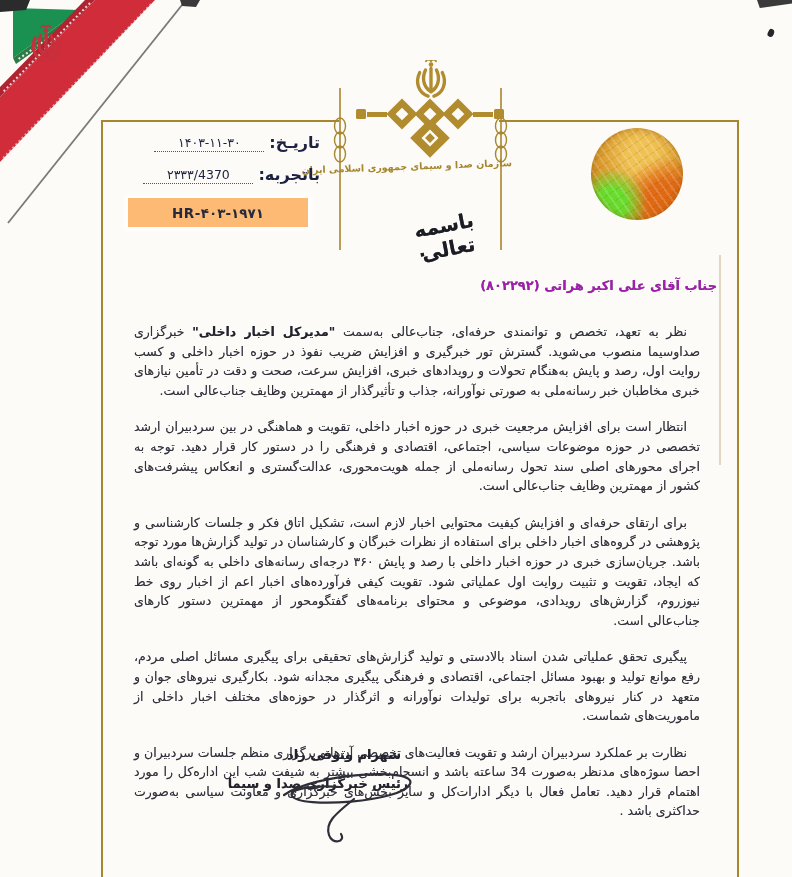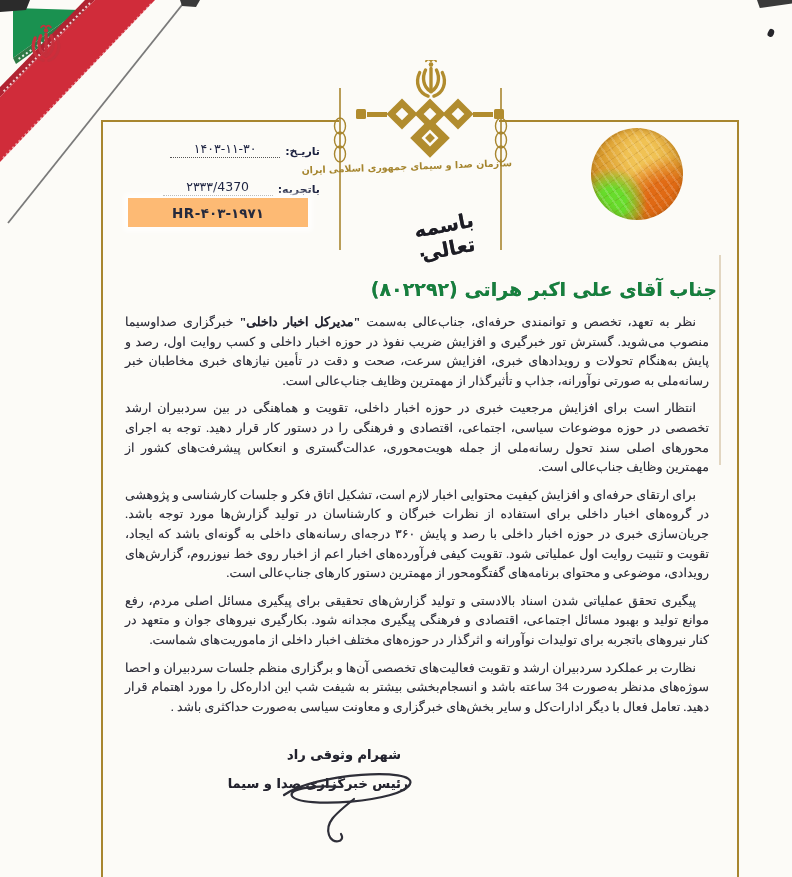--- a/index.html
+++ b/index.html
@@ -24,38 +24,38 @@
         radial-gradient(circle at 22% 82%, rgba(98,224,44,.95) 0 14%, rgba(98,224,44,0) 34%),
         radial-gradient(circle at 82% 78%, rgba(226,94,14,.8) 0 18%, rgba(226,94,14,0) 42%),
         radial-gradient(circle at 55% 30%, #f0c254 0 18%, #ddA032 45%, #cf8c22 68%, #c07c18 100%);
       box-shadow:inset 0 0 6px rgba(120,70,0,.45);}
   .seal::after{content:"";position:absolute;inset:0;border-radius:50%;
       background:repeating-linear-gradient(55deg, rgba(255,255,255,.16) 0 2px, rgba(0,0,0,0) 2px 7px),
                  repeating-linear-gradient(-35deg, rgba(120,60,0,.12) 0 1px, rgba(0,0,0,0) 1px 9px);}
   .date-block{position:absolute;left:158px;top:133px;width:162px;direction:rtl;
       color:#1c2240;}
   .date-row{display:flex;align-items:flex-end;margin-bottom:13px;}
-  .date-row .lbl{font-weight:bold;font-size:11px;white-space:nowrap;margin-left:5px;margin-top:12px;}
+  .date-row .lbl{font-weight:bold;font-size:16px;white-space:nowrap;margin-left:5px;}
   .date-row .val{direction:ltr;font-weight:normal;font-size:12.5px;min-width:106px;
       text-align:center;border-bottom:1px dotted #555;padding:0 2px 1px;}
   .ref-box{position:absolute;left:128px;top:198px;width:180px;height:29px;background:#fdba74;
       box-shadow:0 0 6px 4px rgba(255,255,255,.9);display:flex;align-items:center;justify-content:center;}
   .ref-code{direction:ltr;font-weight:bold;font-size:13.5px;letter-spacing:.5px;color:#252a3d;}
   .bismillah{position:absolute;left:388px;top:213px;width:116px;text-align:center;
       font-size:20px;font-weight:bold;color:#1c1c24;transform:rotate(-11deg);
       direction:rtl;text-shadow:0 0 .6px rgba(20,20,30,.7);}
   .bismillah::after{content:"·";position:absolute;left:28px;top:26px;font-size:18px;}
   
   .recipient{position:absolute;left:117px;top:278px;width:600px;direction:rtl;
-      text-align:right;font-size:19px;font-weight:bold;color:#15803d;
+      text-align:right;font-size:13px;font-weight:bold;color:#a21caf;
       text-shadow:0 0 .5px rgba(25,25,40,.55);}
   .body-text{position:absolute;left:117px;top:305px;width:600px;direction:rtl;
       text-align:justify;font-size:12.5px;line-height:19.6px;color:#32323c;
       text-shadow:0 0 .45px rgba(45,45,65,.5);}
-  .body-text p{margin:8px;text-indent:13px;font-family:Liberation Serif, serif;}
+  .body-text p{margin:17px;text-indent:13px;}
   .body-text .b{font-weight:bold;color:#23232e;}
   .sig-name{position:absolute;left:235px;top:747px;width:166px;text-align:right;direction:rtl;
       font-size:13px;font-weight:bold;color:#23232e;text-shadow:0 0 .5px rgba(25,25,40,.5);}
   .sig-title{position:absolute;left:226px;top:776px;width:184px;text-align:center;direction:rtl;
       font-size:13px;font-weight:bold;color:#23232e;text-shadow:0 0 .5px rgba(25,25,40,.5);}
   .sig-scribble{position:absolute;left:242px;top:765px;width:180px;height:78px;}
   
   .fold-line{position:absolute;left:719px;top:255px;width:2px;height:210px;
       background:rgba(185,155,105,.38);}
   .tr-sliver{position:absolute;left:757px;top:0;width:35px;height:8px;background:#3a3a3a;

